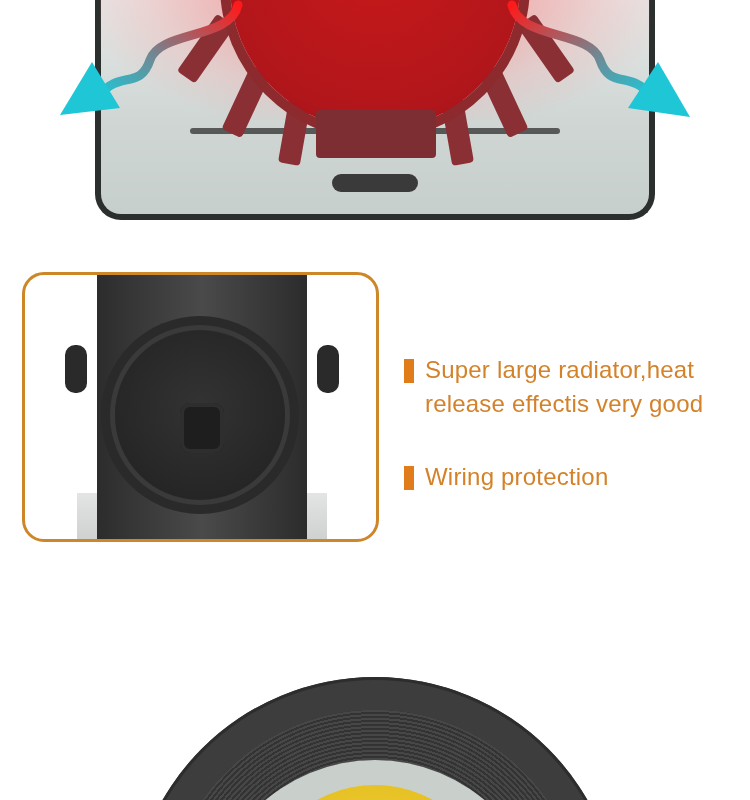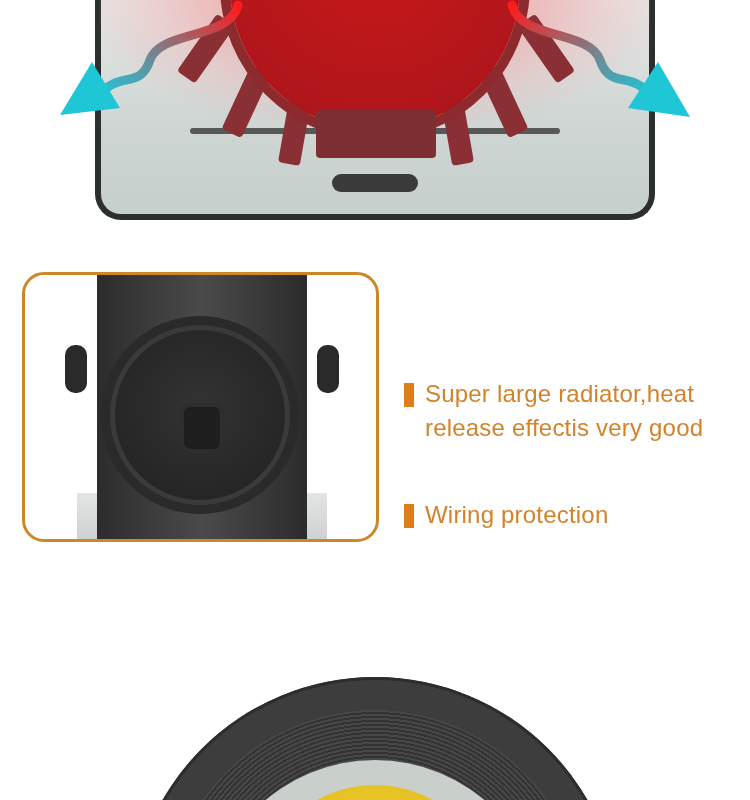--- a/index.html
+++ b/index.html
@@ -16,21 +16,21 @@
   .shelf { position: absolute; left: 190px; top: 128px; width: 370px; height: 6px; background: #2f2f2f; border-radius: 3px; opacity: 0.75; }
 
   
   .panel { position: absolute; left: 22px; top: 272px; width: 357px; height: 270px; border: 3px solid #cd8729; border-radius: 22px; box-sizing: border-box; overflow: hidden; background: #fff; }
   .p-body { position: absolute; left: 72px; top: -10px; width: 210px; height: 275px; background: linear-gradient(90deg, #2c2c2c, #4a4a4a 50%, #2c2c2c); }
   .p-base { position: absolute; left: 52px; top: 218px; width: 250px; height: 60px; background: linear-gradient(#e3e5e4, #c8cccb); }
   .p-disc { position: absolute; left: 90px; top: 55px; width: 170px; height: 170px; border-radius: 50%; background: radial-gradient(circle at 50% 45%, #333, #262626 70%, #1e1e1e); box-shadow: 0 0 0 5px #3a3a3a, 0 0 0 14px #2a2a2a; }
   .p-knob { position: absolute; left: 155px; top: 128px; width: 44px; height: 50px; border-radius: 10px; background: #1e1e1e; box-shadow: inset 0 0 0 4px #2e2e2e; }
   .p-ear { position: absolute; top: 70px; width: 22px; height: 48px; border-radius: 10px; background: #2a2a2a; }
 
-  .feature { position: absolute; left: 404px; color: #d4822a; font-size: 24px; line-height: 34px; letter-spacing: 0.2px; margin-top: 24px; }
+  .feature { position: absolute; left: 404px; color: #d4822a; font-size: 24px; line-height: 34px; letter-spacing: 0.2px; }
   .bar { position: absolute; left: 0; width: 10px; height: 24px; background: #e07c1a; }
   .ftext { padding-left: 21px; display: block; white-space: pre-line; }
 
   
   .lens-wrap { position: absolute; left: 0; top: 660px; width: 750px; height: 140px; overflow: hidden; }
   .lens-outer { position: absolute; left: 130px; top: 17px; width: 490px; height: 490px; border-radius: 50%; background: #3d3d3d; box-shadow: inset 0 0 0 3px #2d2d2d; }
   .lens-ring { position: absolute; left: 165px; top: 50px; width: 420px; height: 420px; border-radius: 50%; background: repeating-radial-gradient(circle, #474747 0 2px, #333 2px 4px); }
   .lens-inner { position: absolute; left: 205px; top: 100px; width: 340px; height: 340px; border-radius: 50%; background: #c9d0cc; }
   .cob { position: absolute; left: 255px; top: 125px; width: 240px; height: 240px; border-radius: 50%; background: radial-gradient(circle at 50% 40%, #f2d23a, #e4bf22 60%, #d8b01d); }
 </style>
@@ -77,21 +77,21 @@
   <div class="p-ear" style="left:292px;"></div>
   <div class="p-disc"></div>
   <div class="p-knob"></div>
 </div>
 
 <div class="feature" style="top:353px;">
   <span class="bar" style="top:6px;"></span>
   <span class="ftext">Super large radiator,heat
 release effectis very good</span>
 </div>
-<div class="feature" style="top:474px;">
+<div class="feature" style="top:460px;">
   <span class="bar" style="top:6px;"></span>
   <span class="ftext">Wiring protection</span>
 </div>
 
 <div class="lens-wrap">
   <div class="lens-outer"></div>
   <div class="lens-ring"></div>
   <div class="lens-inner"></div>
   <div class="cob"></div>
 </div>

